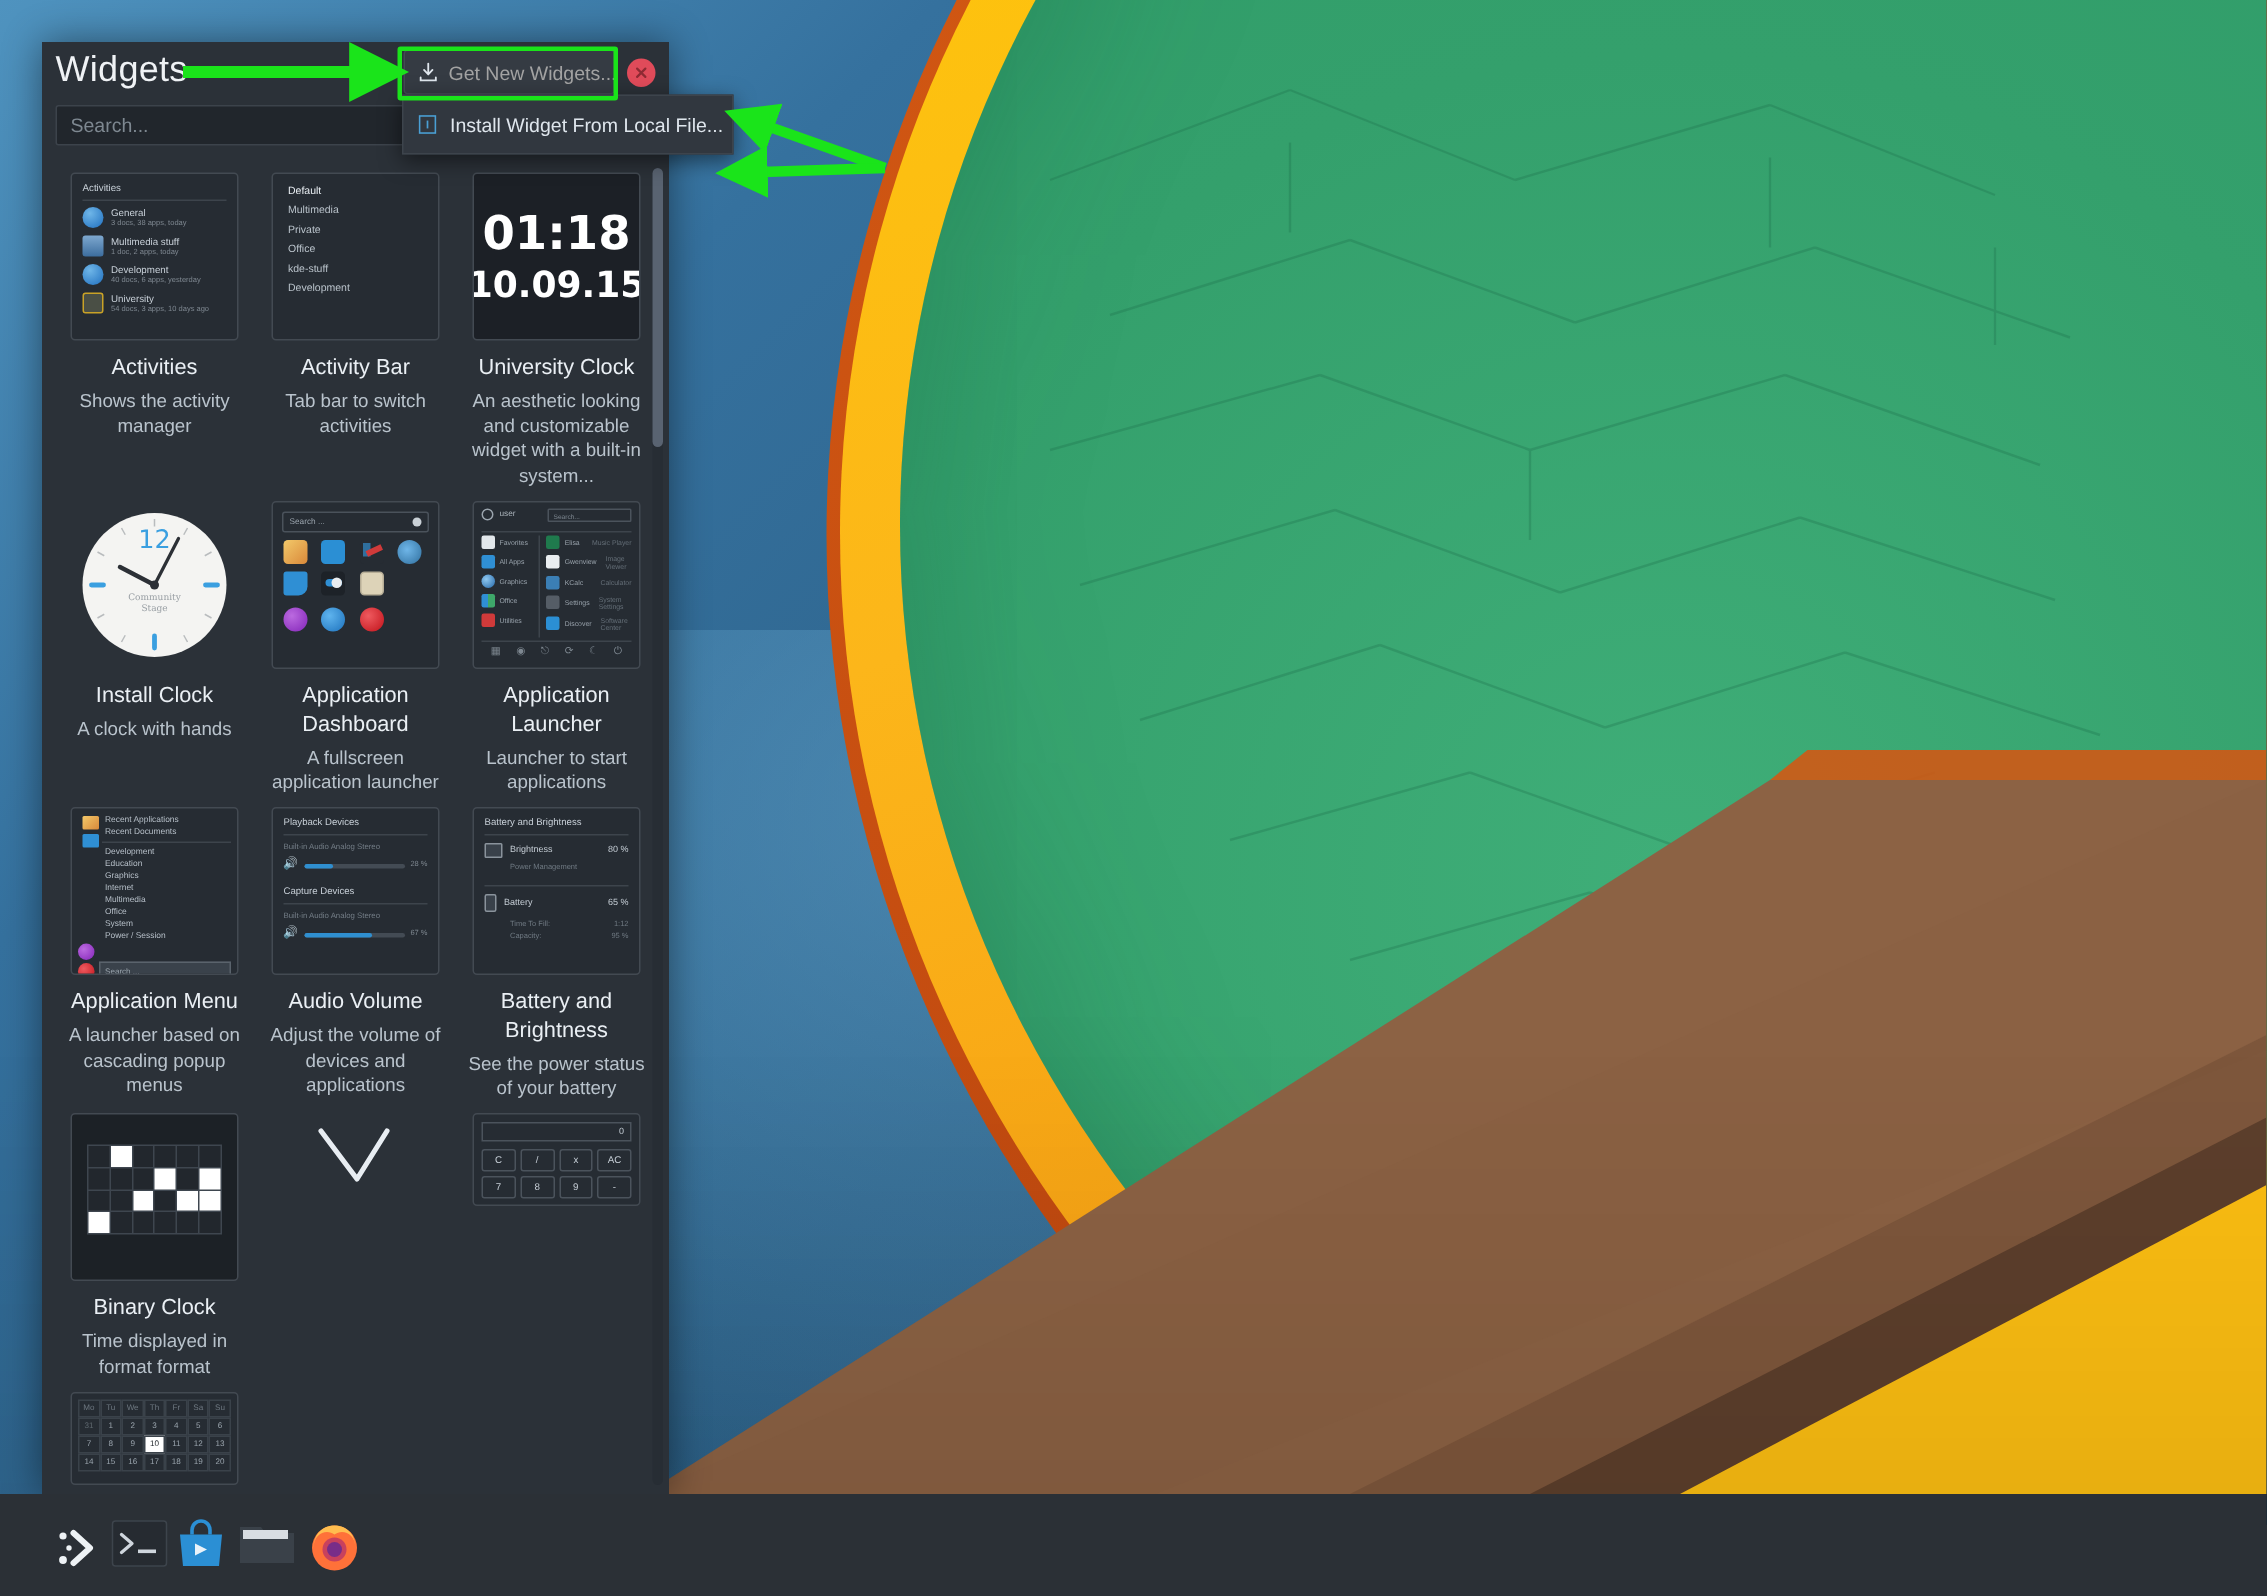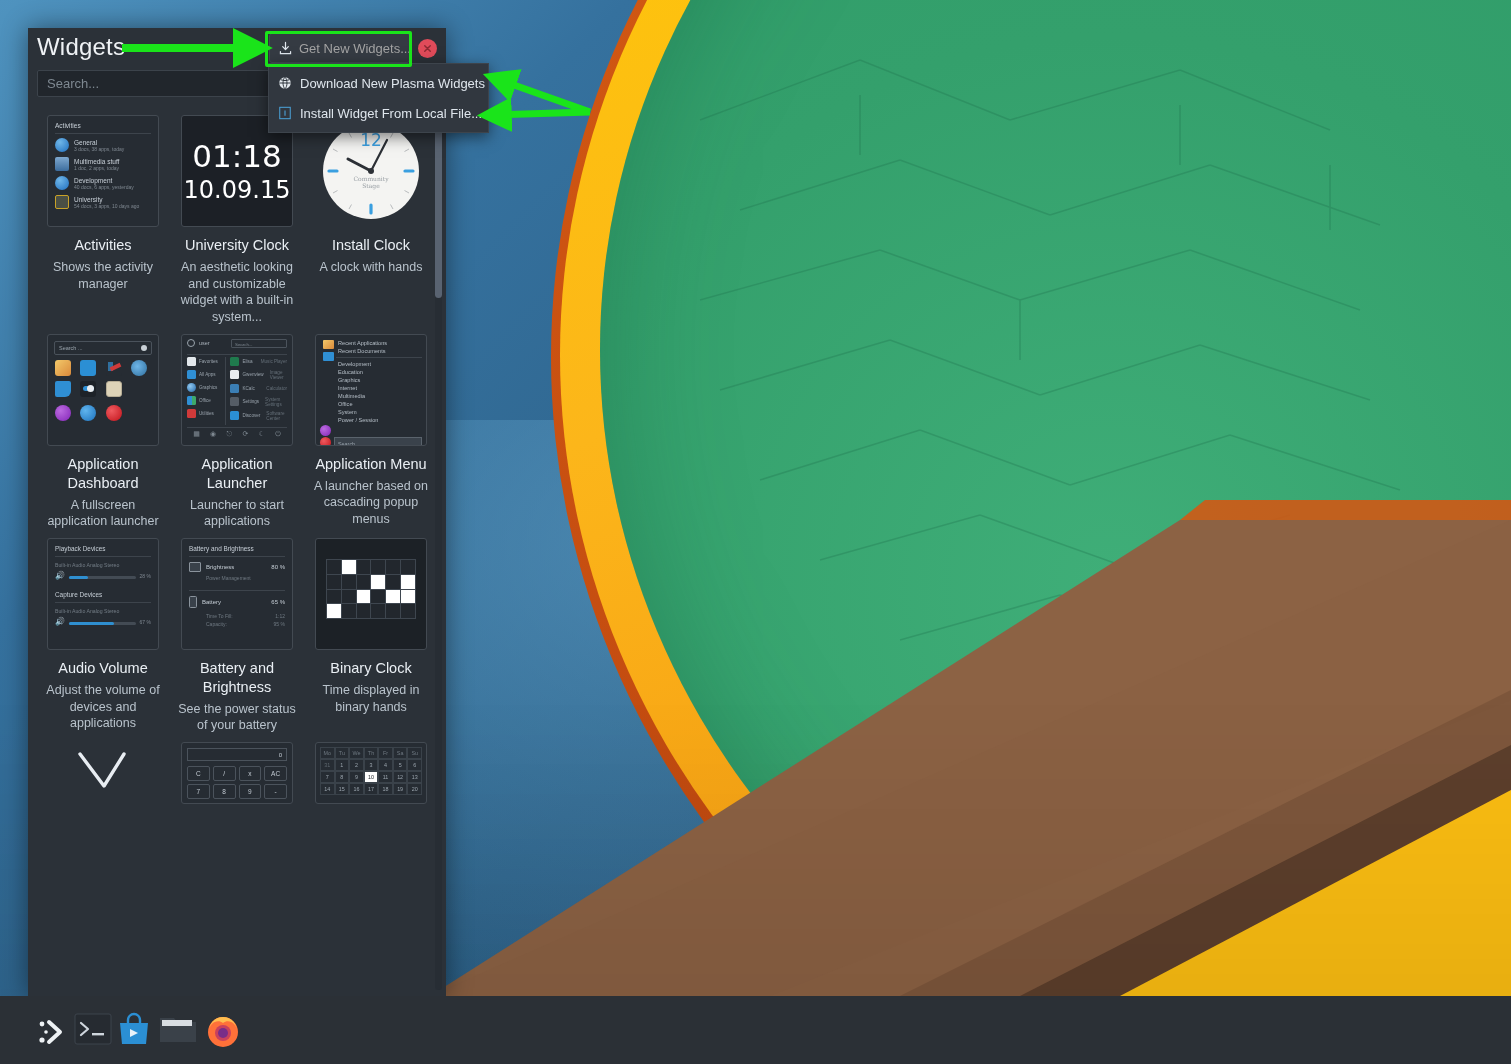--- a/index.html
+++ b/index.html
@@ -192,21 +192,21 @@
 
   .act-row { display: flex; align-items: center; gap: 5px; margin-bottom: 5px; }
   .act-ico { width: 14px; height: 14px; border-radius: 50%; flex: none; }
 
   .bar-item { font-size: 7px; color: #b9c2ca; padding: 3px 6px; }
   .bar-item.sel { color: #e9eef3; }
 
   .pager-grid { display: grid; grid-template-columns: 1fr 1fr; gap: 4px; padding: 7px; }
   .pager-cell { height: 26px; border-radius: 2px; background: #b9bfc4; }
 
-  .clock-digits { color: #fff; font-family: "DejaVu Sans", sans-serif; font-weight: 400; }
+  .clock-digits { color: #fff; font-family: "DejaVu Sans", sans-serif; font-weight: 700; }
 
   .dash-search {
     margin: 6px 6px 5px 6px; height: 14px; border: 1px solid #4a525b; border-radius: 2px;
     display: flex; align-items: center; justify-content: space-between; padding: 0 4px;
     font-size: 5.5px; color: #9aa4ad;
   }
   .dash-grid { display: grid; grid-template-columns: repeat(4,1fr); gap: 5px; padding: 0 7px; }
   .dash-ico { width: 16px; height: 16px; border-radius: 3px; }
 
   .launch-top { display: flex; align-items: center; gap: 4px; padding: 4px 5px; font-size: 5.5px; color: #aab3bb; }
@@ -368,20 +368,34 @@
                   <div class="th-title">University</div>
                   <div class="th-sub">54 docs, 3 apps, 10 days ago</div>
                 </div>
               </div>
             </div>
           </div>
           <div class="wname">Activities</div>
           <div class="wdesc">Shows the activity manager</div>
         </div>
 
+        <div class="wcell">
+          <div class="wthumb">
+            <div style="padding:5px 4px;">
+              <div class="bar-item sel">Default</div>
+              <div class="bar-item">Multimedia</div>
+              <div class="bar-item">Private</div>
+              <div class="bar-item">Office</div>
+              <div class="bar-item">kde-stuff</div>
+              <div class="bar-item">Development</div>
+            </div>
+          </div>
+          <div class="wname">Activity Bar</div>
+          <div class="wdesc">Tab bar to switch activities</div>
+        </div>
 
 
         <div class="wcell">
           <div class="wthumb" style="background:#1c2026;display:flex;flex-direction:column;align-items:center;justify-content:center;">
             <div class="clock-digits" style="font-size:31px;line-height:1;">01:18</div>
             <div class="clock-digits" style="font-size:24px;line-height:1;margin-top:6px;">10.09.15</div>
           </div>
           <div class="wname">University Clock</div>
           <div class="wdesc">An aesthetic looking and customizable widget with a built-in system...</div>
         </div>
@@ -648,21 +662,21 @@
                 <div class="bcell on"></div>
                 <div class="bcell on"></div>
                 <div class="bcell"></div>
                 <div class="bcell"></div>
                 <div class="bcell"></div>
                 <div class="bcell"></div>
                 <div class="bcell"></div>
               </div>
           </div>
           <div class="wname">Binary Clock</div>
-          <div class="wdesc">Time displayed in binary hands</div>
+          <div class="wdesc">Time displayed in format format</div>
         </div>
 
         <div class="wcell">
           <div class="wthumb noborder" style="height:62px;display:flex;align-items:flex-start;justify-content:center;padding-top:4px;">
             <svg width="58" height="58" viewBox="0 0 58 58">
               <path d="M6 8 L30 40 L50 8" stroke="#e8edf2" stroke-width="3.4" fill="none" stroke-linecap="round" stroke-linejoin="round"></path>
             </svg>
           </div>
         </div>
 
@@ -724,30 +738,20 @@
 
     <div id="scroll-track">
       <div id="scroll-thumb"></div>
     </div>
   </div>
 
   <div id="context-menu">
     <div class="menu-item">
       <span style="display:flex">
         <svg width="14" height="14" viewBox="0 0 16 16">
-          <circle cx="8" cy="8" r="6.6" fill="#e4eaef"></circle>
-          <path d="M8 1.4 C5 4 5 12 8 14.6 M8 1.4 C11 4 11 12 8 14.6 M1.6 8 h12.8" stroke="#2b3138" stroke-width="1.1" fill="none"></path>
-          <path d="M3 4.3 Q8 6.3 13 4.3" stroke="#2b3138" stroke-width="1.1" fill="none"></path>
-        </svg>
-      </span>
-      <span>Download New Plasma Widgets</span>
-    </div>
-    <div class="menu-item">
-      <span style="display:flex">
-        <svg width="14" height="14" viewBox="0 0 16 16">
           <rect x="2" y="1.5" width="12" height="13" fill="none" stroke="#4a9fd4" stroke-width="1.2"></rect>
           <path d="M8 5 L8 11" stroke="#4a9fd4" stroke-width="1.3"></path>
         </svg>
       </span>
       <span>Install Widget From Local File...</span>
     </div>
   </div>
 
   <div id="highlight-box"></div>
   <svg id="annotations">

